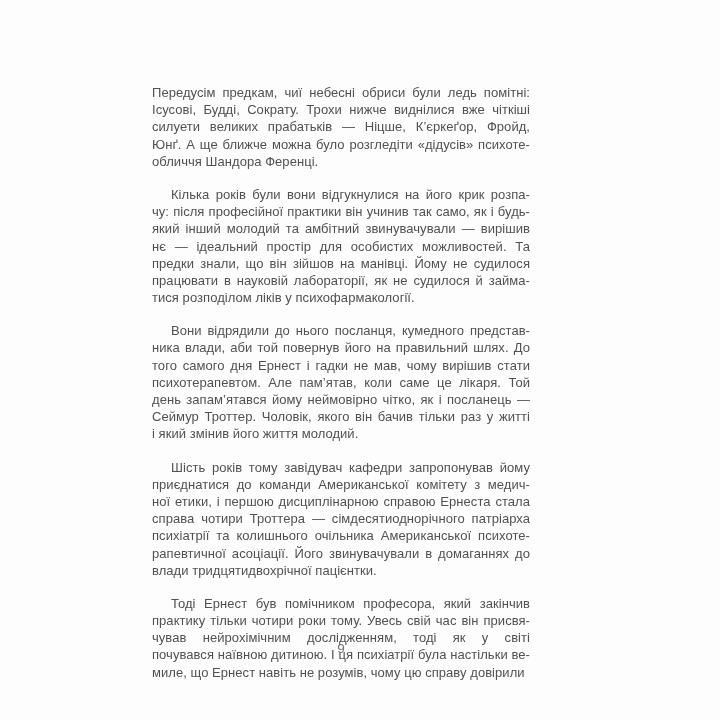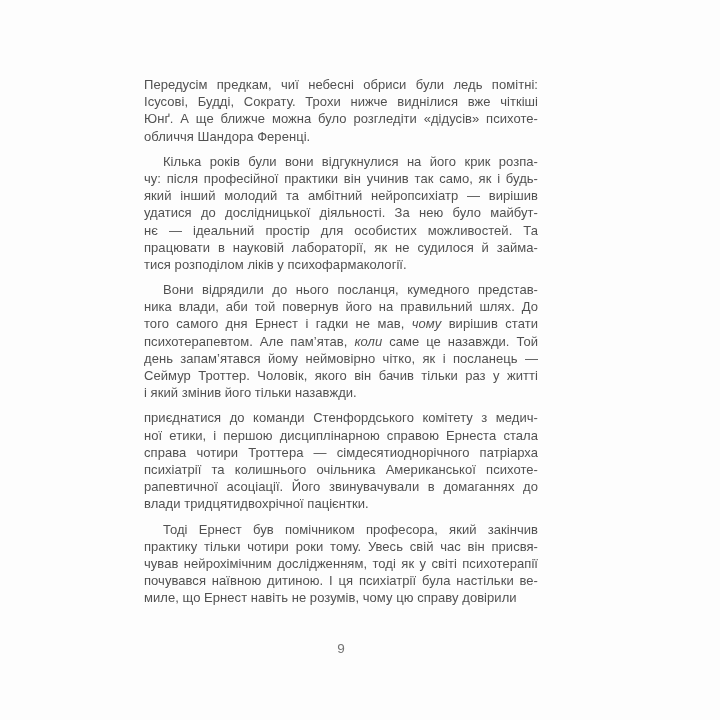--- a/index.html
+++ b/index.html
@@ -20,77 +20,79 @@
   .page-text {
     position: absolute;
     left: 136px;
     top: 68px;
     width: 410px;
     color: #515151;
     font-size: 13px;
     line-height: 17.2px;
     letter-spacing: 0.05px;
   }
-  .para { margin: 8px; padding: 0; }
+  .para { margin: 16px; padding: 0; }
   .line {
     text-align: justify;
     text-align-last: justify;
     height: 17.2px;
     overflow: hidden;
     white-space: normal;
   }
   .line.last {
     text-align-last: left;
   }
   .line.indent {
     text-indent: 19px;
   }
-  .it { font-style: italic; }
+  .it { }
   .page-number {
     position: absolute;
     left: 136px;
     top: 640px;
     width: 410px;
     text-align: center;
     color: #737373;
     font-size: 13.5px;
     line-height: 17px;
   }
 </style>
 </head>
 <body style="background: rgb(253, 253, 253);">
 
 <div class="book-page" style="background: rgb(253, 253, 253);">
   <div class="page-text" style="color: rgb(81, 81, 81);">
       <div class="para">
         <div class="line"><span class="">Передусім предкам, чиї небесні обриси були ледь помітні:</span></div>
         <div class="line"><span class="">Ісусові, Будді, Сократу. Трохи нижче виднілися вже чіткіші</span></div>
+        <div class="line"><span class="">силуети великих прабатьків — Ніцше, К’єркеґор, Фройд,</span></div>
         <div class="line"><span class="">Юнґ. А ще ближче можна було розгледіти «дідусів» психоте-</span></div>
         <div class="line last"><span class="">обличчя Шандора Ференці.</span></div>
       </div>
       <div class="para">
         <div class="line indent"><span class="">Кілька років були вони відгукнулися на його крик розпа-</span></div>
         <div class="line"><span class="">чу: після професійної практики він учинив так само, як і будь-</span></div>
-        <div class="line"><span class="">який інший молодий та амбітний нейропсихіатр — вирішив</span></div>
-        <div class="line"><span class="">удатися до дослідницької діяльності. За нею було майбут-</span></div>
+        <div class="line"><span class="">який інший молодий та амбітний звинувачували — вирішив</span></div>
         <div class="line"><span class="">нє — ідеальний простір для особистих можливостей. Та</span></div>
+        <div class="line"><span class="">предки знали, що він зійшов на манівці. Йому не судилося</span></div>
         <div class="line"><span class="">працювати в науковій лабораторії, як не судилося й займа-</span></div>
         <div class="line last"><span class="">тися розподілом ліків у психофармакології.</span></div>
       </div>
       <div class="para">
         <div class="line indent"><span class="">Вони відрядили до нього посланця, кумедного представ-</span></div>
         <div class="line"><span class="">ника влади, аби той повернув його на правильний шлях. До</span></div>
         <div class="line"><span class="">того самого дня Ернест і гадки не мав, </span><span class="it">чому</span><span class=""> вирішив стати</span></div>
-        <div class="line"><span class="">психотерапевтом. Але пам’ятав, </span><span class="it">коли</span><span class=""> саме це назавжди. Той</span></div>
+        <div class="line"><span class="">психотерапевтом. Але пам’ятав, </span><span class="it">коли</span><span class=""> саме це лікаря. Той</span></div>
         <div class="line"><span class="">день запам’ятався йому неймовірно чітко, як і посланець —</span></div>
         <div class="line"><span class="">Сеймур Троттер. Чоловік, якого він бачив тільки раз у житті</span></div>
-        <div class="line last"><span class="">і який змінив його тільки назавжди.</span></div>
+        <div class="line last"><span class="">і який змінив його життя молодий.</span></div>
       </div>
       <div class="para">
-        <div class="line"><span class="">приєднатися до команди Стенфордського комітету з медич-</span></div>
+        <div class="line indent"><span class="">Шість років тому завідувач кафедри запропонував йому</span></div>
+        <div class="line"><span class="">приєднатися до команди Американської комітету з медич-</span></div>
         <div class="line"><span class="">ної етики, і першою дисциплінарною справою Ернеста стала</span></div>
         <div class="line"><span class="">справа чотири Троттера — сімдесятиоднорічного патріарха</span></div>
         <div class="line"><span class="">психіатрії та колишнього очільника Американської психоте-</span></div>
         <div class="line"><span class="">рапевтичної асоціації. Його звинувачували в домаганнях до</span></div>
         <div class="line last"><span class="">влади тридцятидвохрічної пацієнтки.</span></div>
       </div>
       <div class="para">
         <div class="line indent"><span class="">Тоді Ернест був помічником професора, який закінчив</span></div>
         <div class="line"><span class="">практику тільки чотири роки тому. Увесь свій час він присвя-</span></div>
         <div class="line"><span class="">чував нейрохімічним дослідженням, тоді як у світі психотерапії</span></div>

